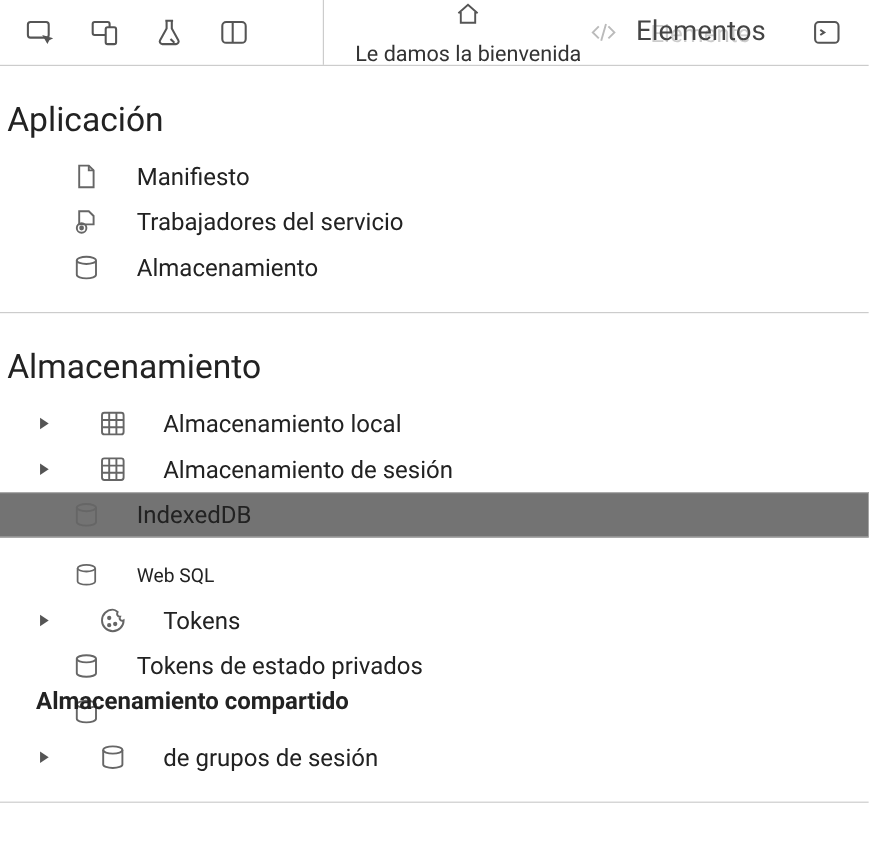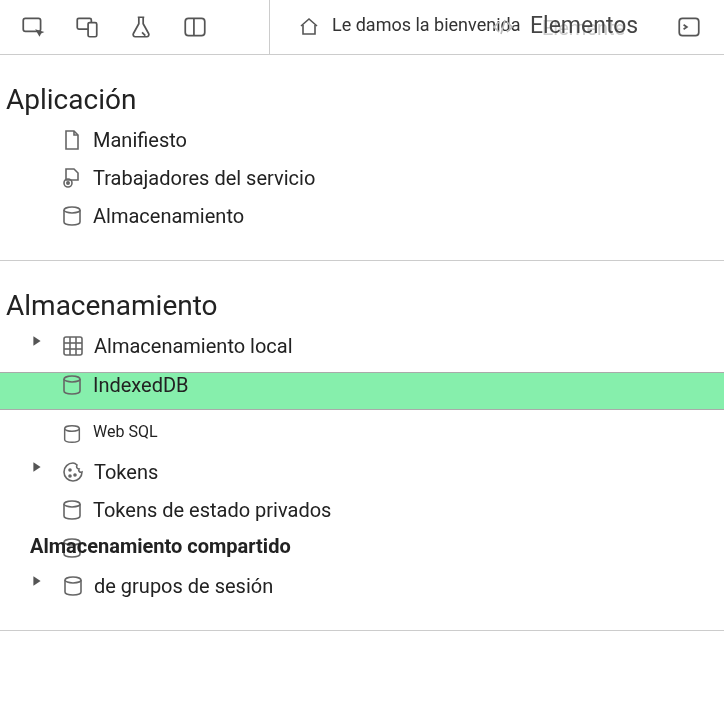--- a/index.html
+++ b/index.html
@@ -40,22 +40,23 @@
       width: 26px;
       height: 26px;
       color: #555;
       cursor: pointer;
       display: flex;
       align-items: center;
       justify-content: center;
     }
     .tab-group {
       display: flex;
-      align-items: flex-start;
+      align-items: center;
       gap: 10px;
+      flex-direction: column;
     }
     .tab-label-welcome { font-size: 18px; color: #333; }
     .tab-label-elements {
       font-size: 23px;
       color: #444;
       position: absolute;
       left: 260px;
       top: 12px;
     }
     .tab-elements-ghost {
@@ -73,31 +74,31 @@
       padding-top: 28px;
     }
     .section-header {
       font-size: 28px;
       padding-left: 6px;
       margin-bottom: 12px;
       color: #222;
     }
     .tree-item {
       display: flex;
-      align-items: flex-start;
+      align-items: center;
       height: 38px;
       padding-left: 60px;
-      gap: 9px;
+      gap: 30px;
       cursor: pointer;
     }
     .tree-item.with-expander {
       padding-left: 30px;
     }
     .tree-item.selected {
-      background: #86efac;
+      background: #737373;
       border-top: 1px solid #aaa;
       border-bottom: 1px solid #aaa;
     }
     .tree-item.small { font-size: 16px; margin-top: 12px; }
     .expander {
       width: 14px;
       height: 14px;
       display: flex;
       align-items: center;
       justify-content: center;
@@ -237,49 +238,66 @@
           <rect x="3" y="3" width="18" height="18" rx="2"></rect>
           <line x1="3" y1="9" x2="21" y2="9"></line>
           <line x1="3" y1="15" x2="21" y2="15"></line>
           <line x1="9" y1="3" x2="9" y2="21"></line>
           <line x1="15" y1="3" x2="15" y2="21"></line>
         </svg>
     </div>
     <span class="tree-label">Almacenamiento local</span>
   </div>
 
-
-  <div class="tree-item selected">
-    <div class="tree-icon">
-      <svg viewBox="0 0 24 24" width="24" height="24" fill="none" stroke="currentColor" stroke-width="1.6">
-          <ellipse cx="12" cy="6" rx="8" ry="3"></ellipse>
-          <path d="M4 6v12c0 1.7 3.6 3 8 3s8-1.3 8-3V6"></path>
-        </svg>
-    </div>
-    <span class="tree-label">IndexedDB</span>
-  </div>
-
-  <div class="tree-item small">
-    <div class="tree-icon">
-      <svg viewBox="0 0 24 24" width="22" height="22" fill="none" stroke="currentColor" stroke-width="1.6">
-          <ellipse cx="12" cy="6" rx="8" ry="3"></ellipse>
-          <path d="M4 6v12c0 1.7 3.6 3 8 3s8-1.3 8-3V6"></path>
-        </svg>
-    </div>
-    <span class="tree-label" style="font-size:16px">Web SQL</span>
-  </div>
-
   <div class="tree-item with-expander">
     <div class="expander">
       <svg viewBox="0 0 10 10" width="12" height="12">
           <path d="M2 1l6 4-6 4z" fill="#555"></path>
         </svg>
     </div>
     <div class="tree-icon">
       <svg viewBox="0 0 24 24" width="24" height="24" fill="none" stroke="currentColor" stroke-width="1.6">
+          <rect x="3" y="3" width="18" height="18" rx="2"></rect>
+          <line x1="3" y1="9" x2="21" y2="9"></line>
+          <line x1="3" y1="15" x2="21" y2="15"></line>
+          <line x1="9" y1="3" x2="9" y2="21"></line>
+          <line x1="15" y1="3" x2="15" y2="21"></line>
+        </svg>
+    </div>
+    <span class="tree-label">Almacenamiento de sesión</span>
+  </div>
+
+  <div class="tree-item selected">
+    <div class="tree-icon">
+      <svg viewBox="0 0 24 24" width="24" height="24" fill="none" stroke="currentColor" stroke-width="1.6">
+          <ellipse cx="12" cy="6" rx="8" ry="3"></ellipse>
+          <path d="M4 6v12c0 1.7 3.6 3 8 3s8-1.3 8-3V6"></path>
+        </svg>
+    </div>
+    <span class="tree-label">IndexedDB</span>
+  </div>
+
+  <div class="tree-item small">
+    <div class="tree-icon">
+      <svg viewBox="0 0 24 24" width="22" height="22" fill="none" stroke="currentColor" stroke-width="1.6">
+          <ellipse cx="12" cy="6" rx="8" ry="3"></ellipse>
+          <path d="M4 6v12c0 1.7 3.6 3 8 3s8-1.3 8-3V6"></path>
+        </svg>
+    </div>
+    <span class="tree-label" style="font-size:16px">Web SQL</span>
+  </div>
+
+  <div class="tree-item with-expander">
+    <div class="expander">
+      <svg viewBox="0 0 10 10" width="12" height="12">
+          <path d="M2 1l6 4-6 4z" fill="#555"></path>
+        </svg>
+    </div>
+    <div class="tree-icon">
+      <svg viewBox="0 0 24 24" width="24" height="24" fill="none" stroke="currentColor" stroke-width="1.6">
           <path d="M12 3a9 9 0 1 0 9 9c-2 1-4-1-3-3-2 0-3-2-2-4-1-1-2-2-4-2z"></path>
           <circle cx="9" cy="10" r="1" fill="currentColor"></circle>
           <circle cx="14" cy="15" r="1" fill="currentColor"></circle>
           <circle cx="9" cy="16" r="1" fill="currentColor"></circle>
         </svg>
     </div>
     <span class="tree-label">Tokens</span>
   </div>
 
   <div class="tree-item">

